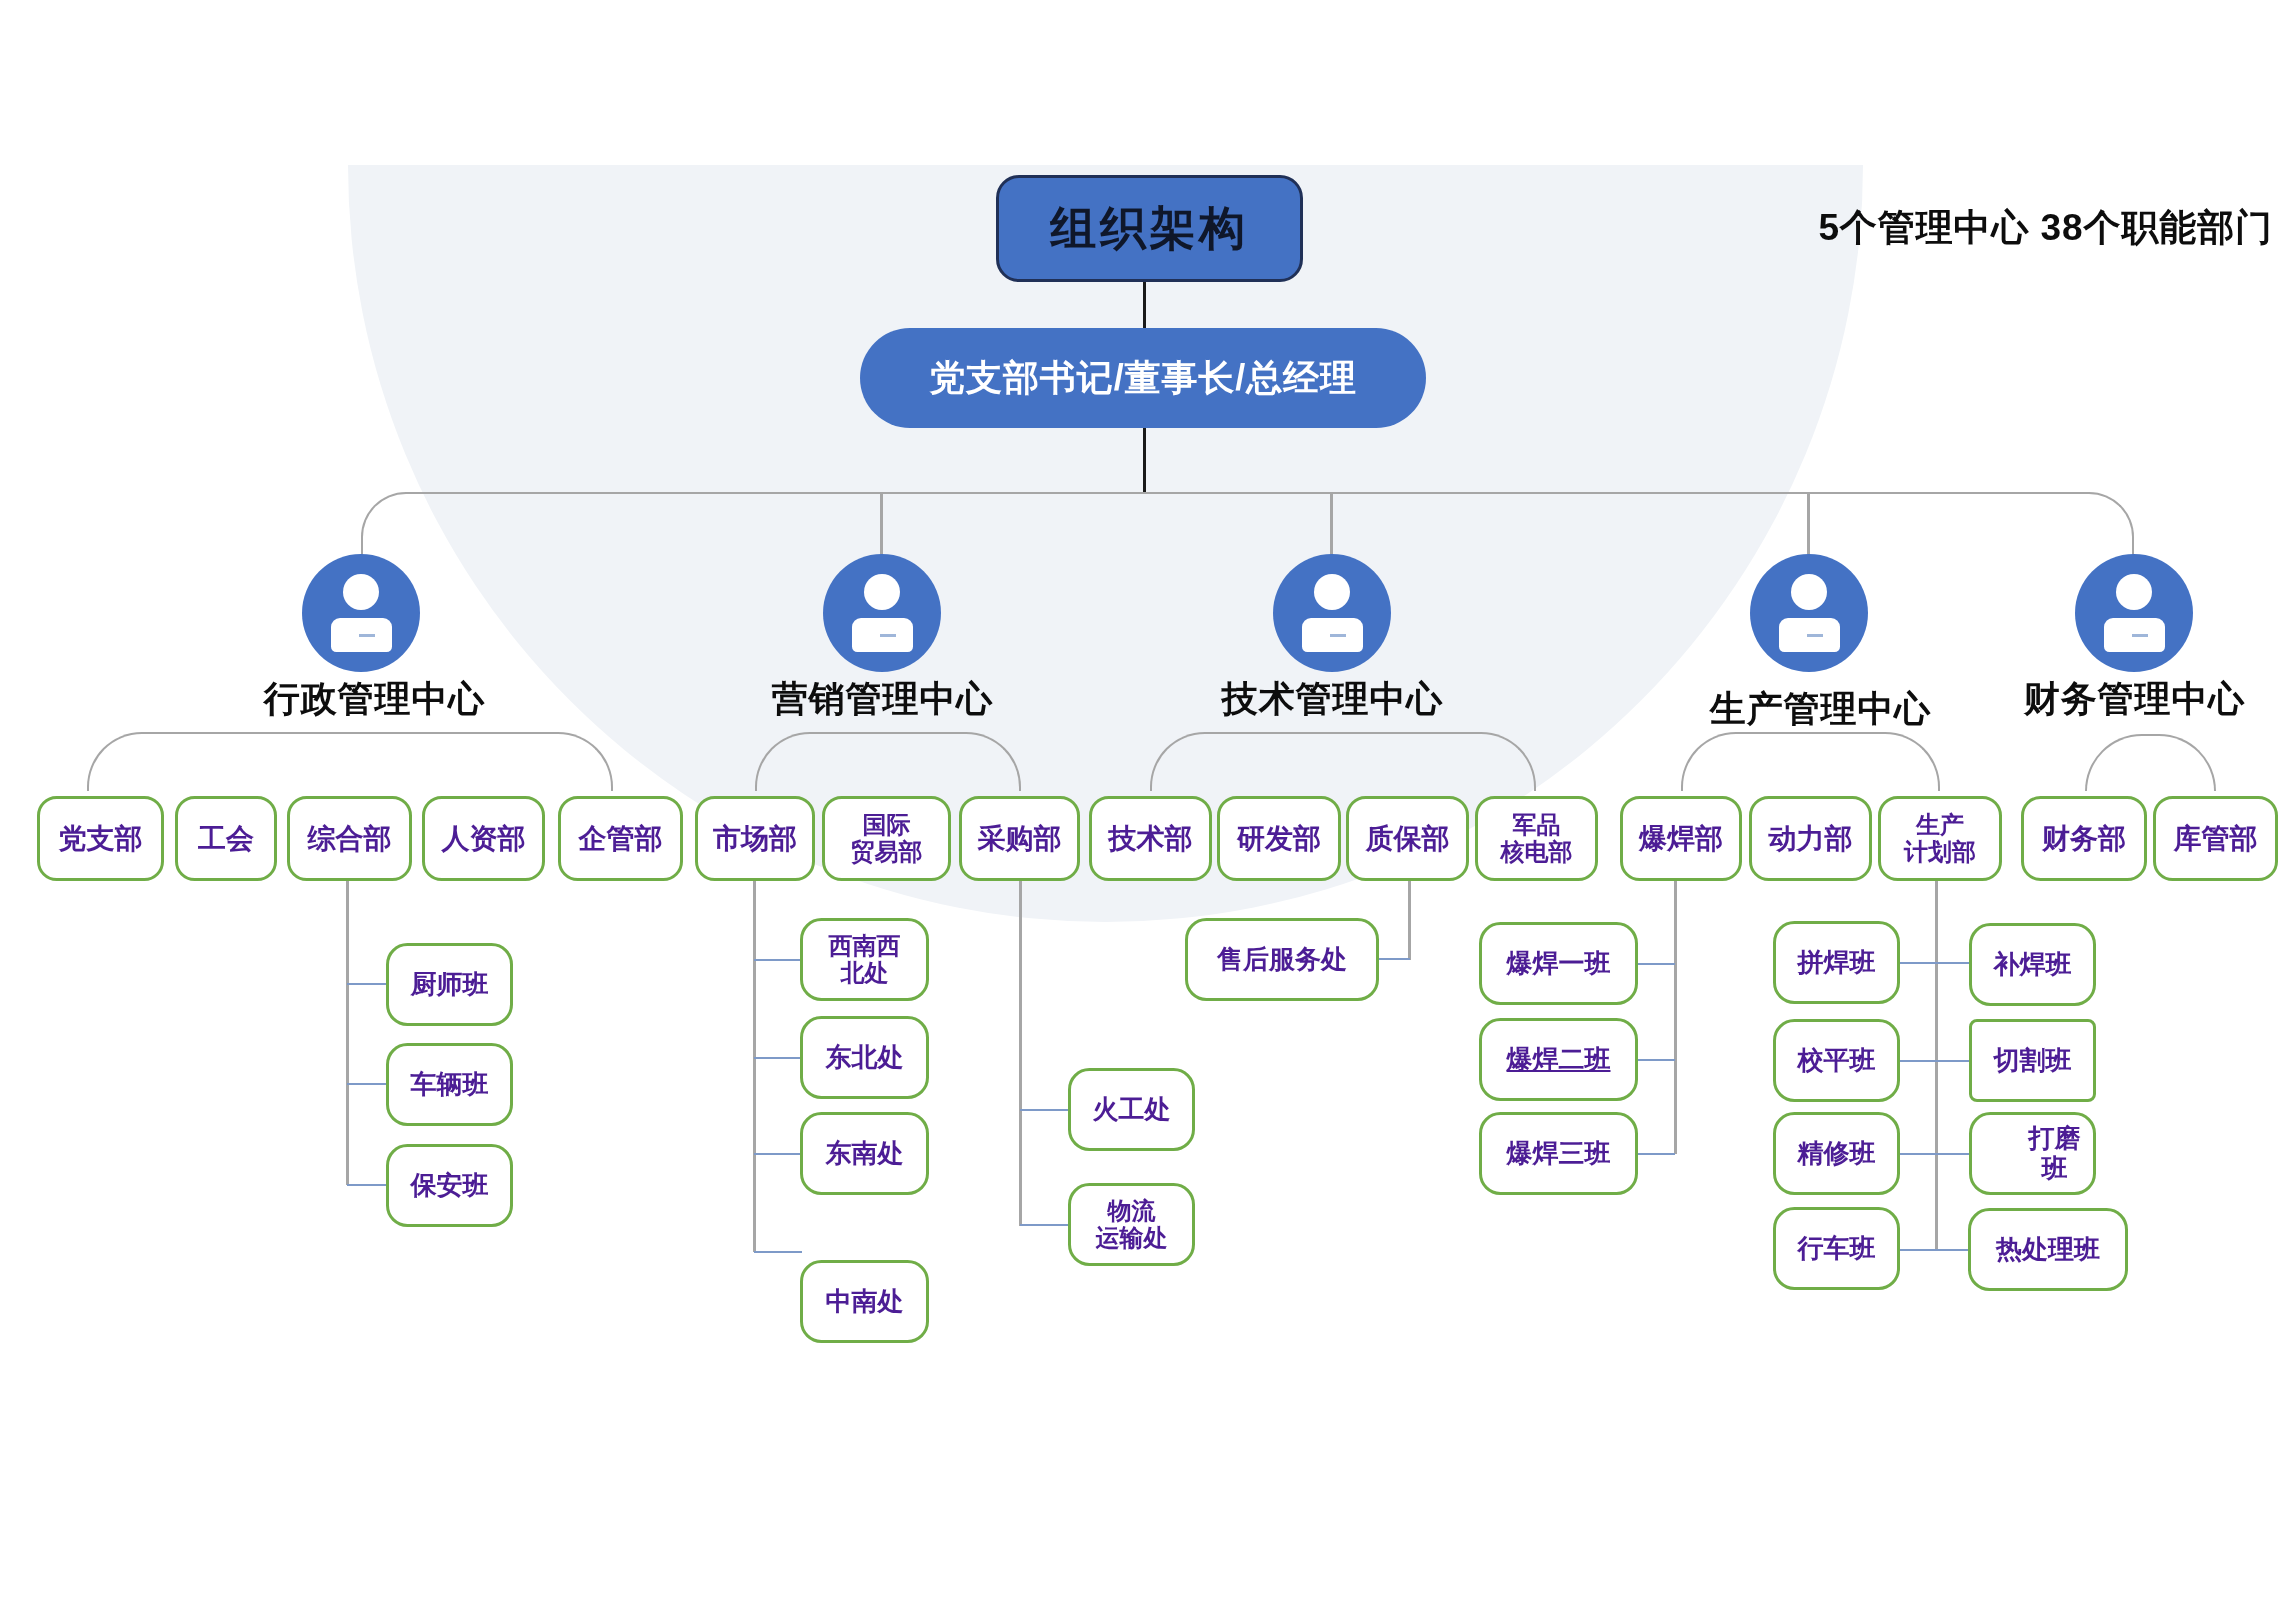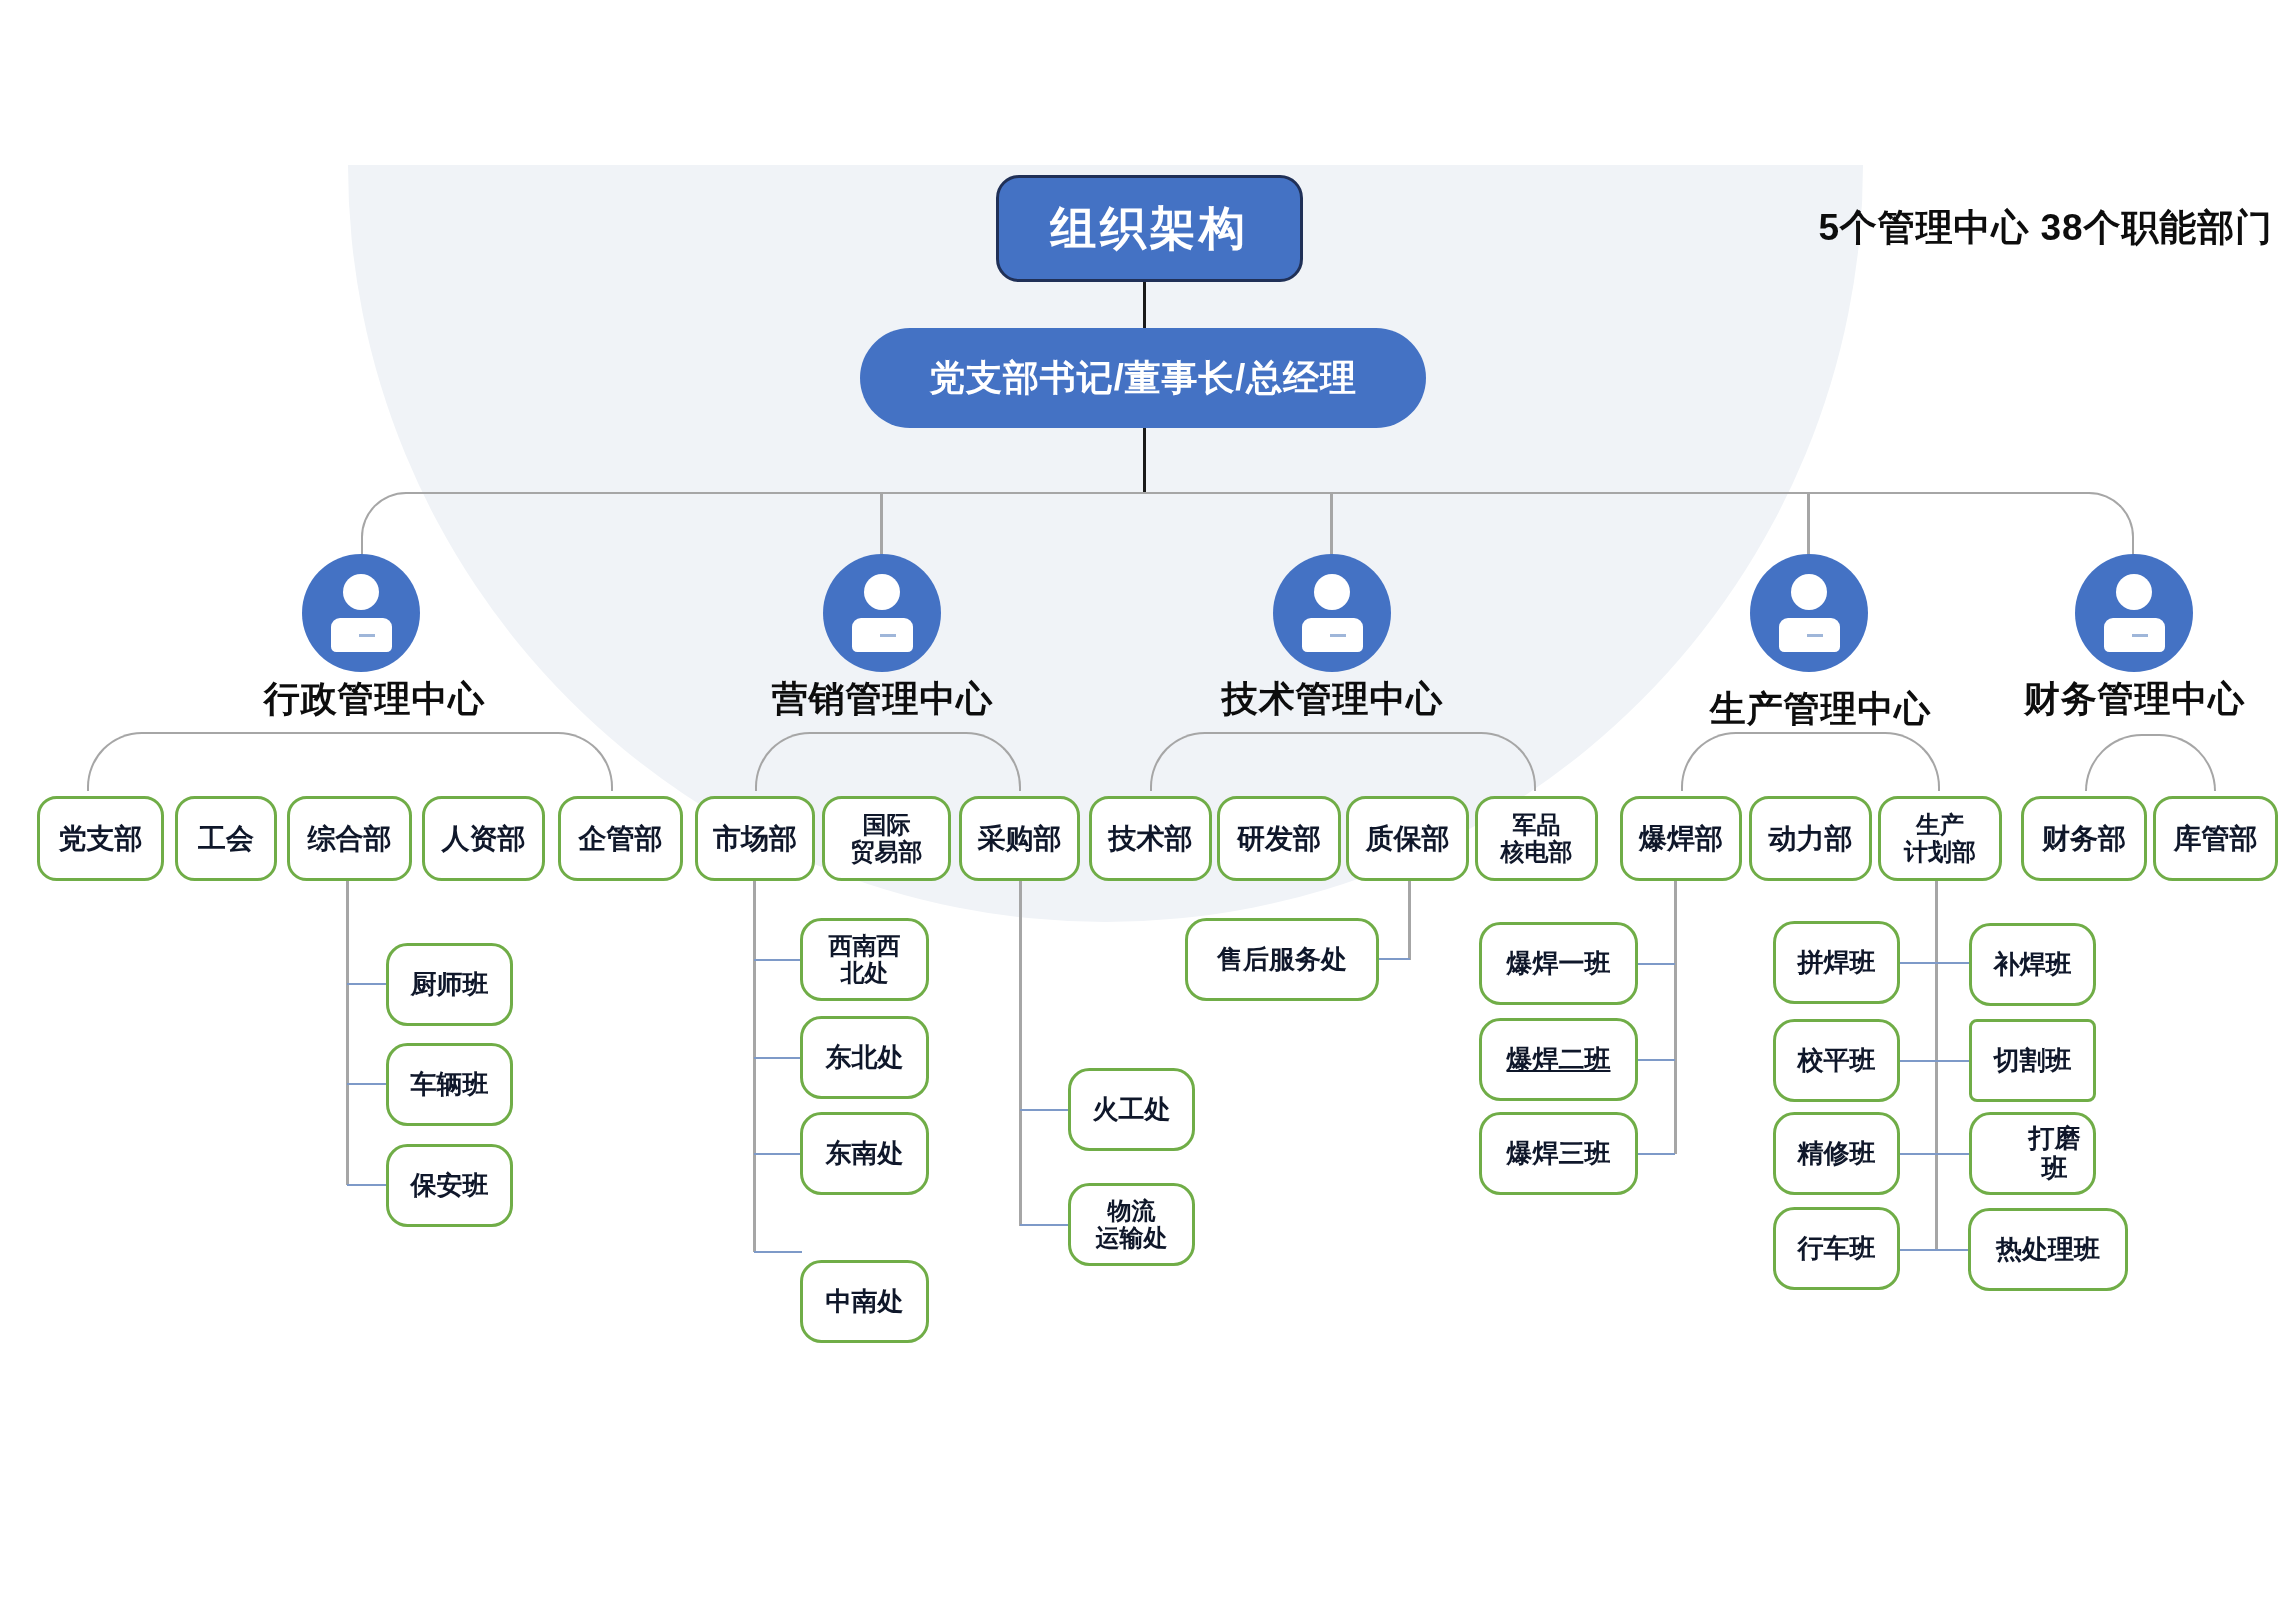--- a/index.html
+++ b/index.html
@@ -13,21 +13,21 @@
     background:#f0f3f7;border-radius:0 0 766px 766px;
   }
   .badge{
     position:absolute;left:1738px;top:203px;width:535px;
     font-size:37px;font-weight:700;color:#0d0d0d;text-align:right;letter-spacing:0.9px;
   }
   .root-box{
     position:absolute;left:996px;top:175px;width:307px;height:107px;
     background:#4472c4;border:3.6px solid #203057;border-radius:23px;
     display:flex;align-items:center;justify-content:center;
-    color:#ffffff;font-size:46px;font-weight:700;letter-spacing:3.6px;
+    color:#0f172a;font-size:46px;font-weight:700;letter-spacing:3.6px;
   }
   .exec-pill{
     position:absolute;left:860px;top:328px;width:566px;height:100px;
     background:#4472c4;border-radius:50px;
     display:flex;align-items:center;justify-content:center;
     color:#fff;font-size:36px;font-weight:700;letter-spacing:0.9px;
   }
   .lv{position:absolute;width:2.7px;}
   .lh{position:absolute;height:2.7px;}
   .black{background:#1a1a1a;}
@@ -42,21 +42,21 @@
   .picon .head{position:absolute;left:50%;top:19.6px;width:36px;height:36px;margin-left:-18px;border-radius:50%;background:#fff;}
   .picon .pbody{position:absolute;left:50%;top:64px;width:61px;height:34px;margin-left:-30px;border-radius:9px 9px 5.3px 5.3px;background:#fff;}
   .picon .dash{position:absolute;left:50%;top:80px;width:16px;height:2.7px;margin-left:-1.8px;background:#9fb6d9;}
   .clabel{
     position:absolute;width:303px;height:43px;top:675px;
     font-size:36px;font-weight:700;text-align:center;color:#0d0d0d;letter-spacing:0.9px;
   }
   .gbox{
     position:absolute;height:85px;background:#fff;border:3.6px solid #70ad47;border-radius:19.6px;
     display:flex;align-items:center;justify-content:center;
-    font-size:28px;font-weight:700;color:#0f172a;text-align:center;
+    font-size:28px;font-weight:700;color:#4c1d95;text-align:center;
     white-space:pre-line;line-height:1.12;
   }
   .gbox.sub{font-size:26px;height:83px;border-radius:21.4px;}
   .gbox.small2{font-size:24px;}
 </style>
 </head>
 <body>
 
 <div class="canvas">
 

